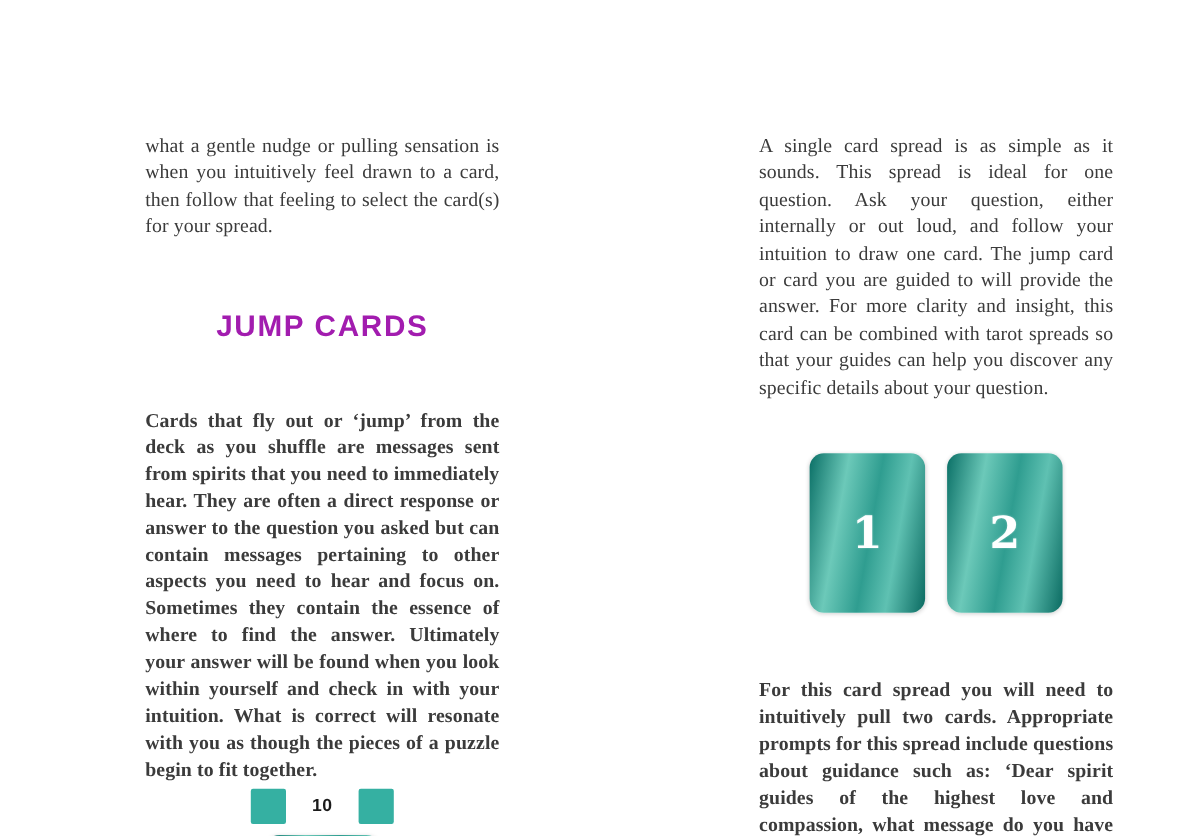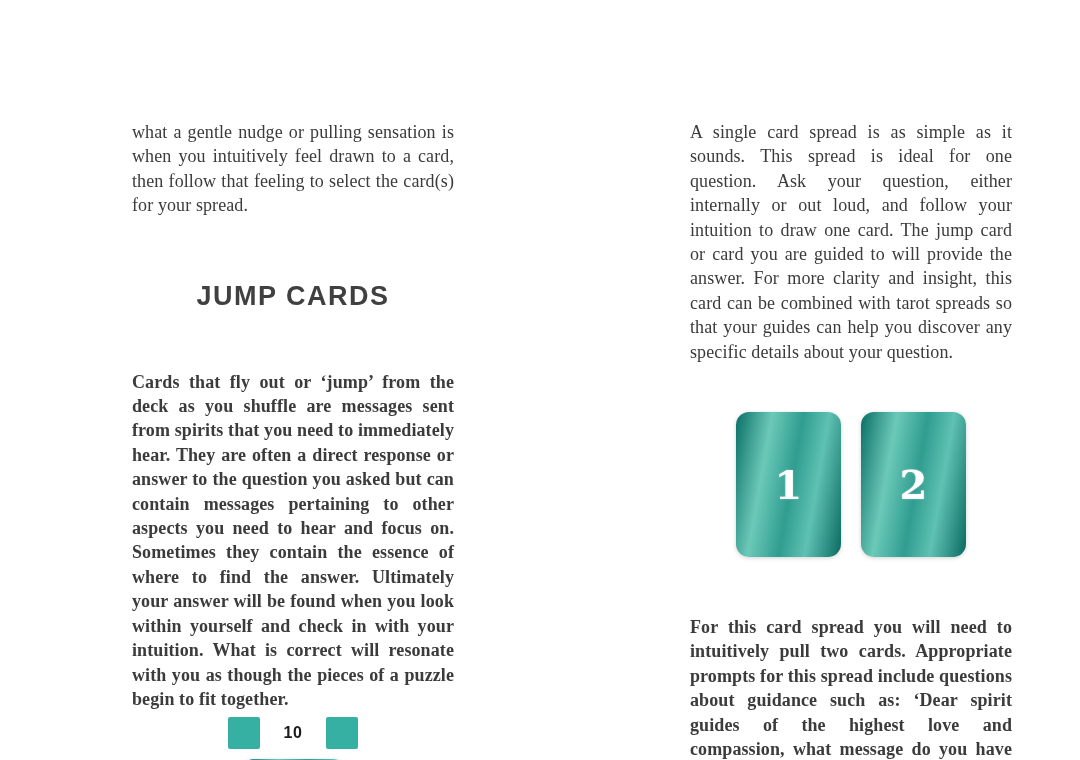--- a/index.html
+++ b/index.html
@@ -25,21 +25,21 @@
     text-align: justify;
     color: #3b3b3b;
     letter-spacing: 0.1px;
   }
   .heading {
     font-family: "Liberation Sans", sans-serif;
     font-weight: 800;
     font-size: 27px;
     letter-spacing: 1.5px;
     text-align: center;
-    color: #404040;
+    color: #a21caf;
     line-height: 32px;
   }
   .heading-after-para { margin-top: 30px; }
   .para-after-heading { margin-top: 26px; font-weight: bold; }
   .cards-row {
     margin-top: 16px;
     display: flex;
     justify-content: center;
     gap: 20px;
   }

